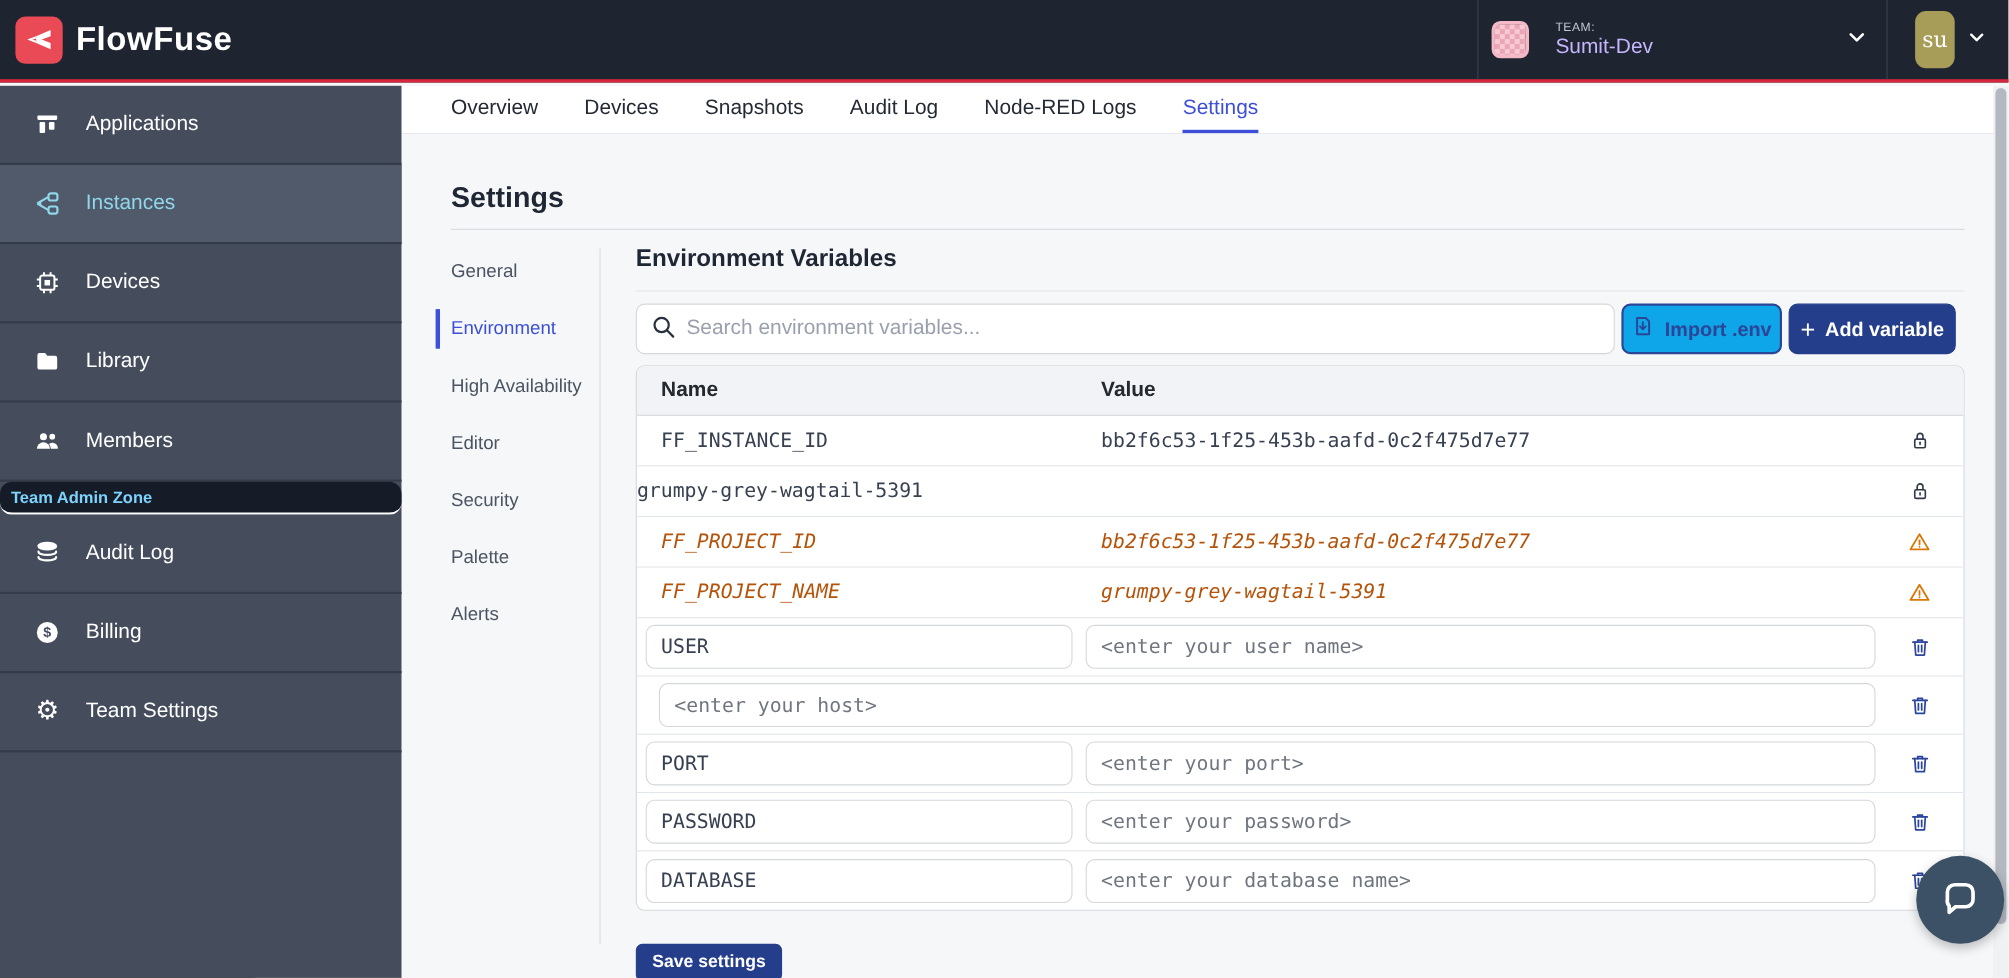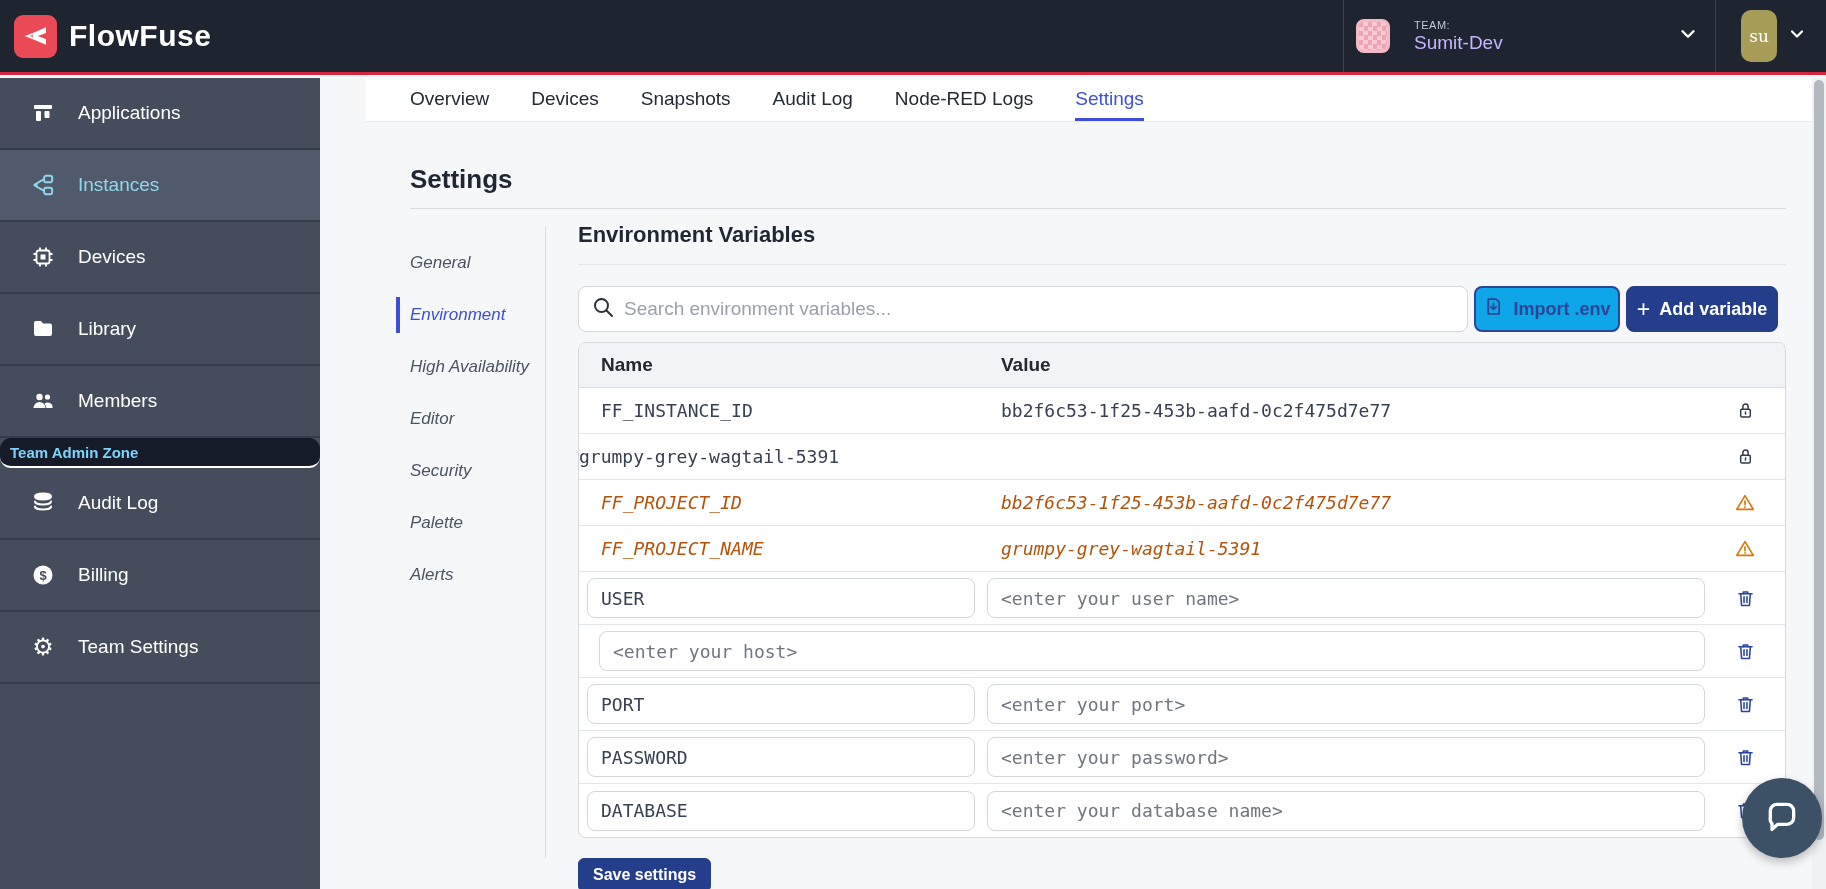--- a/index.html
+++ b/index.html
@@ -20,25 +20,25 @@
               align-items:center; gap:24px; cursor:pointer; }
   .team-avatar { width:34px; height:34px; border-radius:8px;
                  background:repeating-conic-gradient(#f7c9d3 0 25%, #eba5b5 0 50%);
                  background-size:9px 9px; border:3px solid #f3b9c6; }
   .team-text .team-label { color:#c3c8d2; font-size:11px; letter-spacing:.5px; }
   .team-text .team-name { color:#c4b5fd; font-size:19px; margin-top:1px; }
   .team-chevron { margin-left:150px; }
   .user-sel { position:absolute; left:1741px; top:0; height:72px; display:flex;
               align-items:center; gap:10px; cursor:pointer; }
   .user-avatar { width:36px; height:52px; border-radius:10px; background:#a79c58;
-                 color:#fff; font-family:"DejaVu Serif", serif; font-size:17px;
+                 color:#fff; font-family:"DejaVu Serif", serif; font-size:20px;
                  display:flex; align-items:center; justify-content:center; }
 
   
-  .sidebar { position:absolute; left:0; top:78px; width:320px; height:811px;
+  .sidebar { position:absolute; left:0; top:78px; width:365px; height:811px;
              background:#454d5d; z-index:20; }
   .side-item { height:72px; display:flex; align-items:center; gap:22px;
                padding-left:30px; border-bottom:2px solid #353c49; cursor:pointer;
                color:#fff; font-size:19px; }
   .side-item .icon { width:26px; display:flex; justify-content:center; }
   .side-item.active { background:#515a6b; color:#8fd7e9; }
   .zone-band { height:30px; background:#161b28; color:#7dd3fc; font-size:15px;
                font-weight:700; display:flex; align-items:center; padding-left:10px;
                border-bottom:2px solid #ffffff;border-radius:11px; }
   .gear-glyph { font-size:24px; line-height:1; color:#fff; }
@@ -52,34 +52,34 @@
   .tab.active { color:#3d4fd8; border-bottom-color:#3d4fd8; }
 
   
   .content { position:absolute; left:365px; top:122px; width:1447px; height:767px;
              background:#f6f7f9; }
   .page-title { position:absolute; left:45px; top:42px; font-size:26px;
                 font-weight:700; color:#1f2734; }
   .title-hr { position:absolute; left:45px; top:86px; width:1376px; height:1px;
               background:#d9dce1; }
 
-  .subnav { position:absolute; left:45px; top:128px; width:122px;font-style:italic; }
+  .subnav { position:absolute; left:45px; top:112px; width:122px; }
   .subnav-item { position:relative; font-size:17px; color:#4a5462; cursor:pointer;
                  line-height:25px; margin-bottom:27px; }
   .subnav-item.active { color:#3d4fd8; }
   .subnav-item.active::before { content:""; position:absolute; left:-14px; top:-5px;
                  width:4px; height:36px; background:#3d4fd8; }
   .subnav-vr { position:absolute; left:180px; top:104px; width:1px; height:632px;
                background:#d9dce1; }
 
   .env-col { position:absolute; left:213px; top:100px; width:1208px; }
   .env-heading { font-size:22px; font-weight:700; color:#1f2734;
                  padding-bottom:16px; border-bottom:1px solid #e4e6ea; }
 
-  .toolbar { margin-top:21px; display:flex; gap:4px; }
+  .toolbar { margin-top:11px; display:flex; gap:4px; }
   .search-box { width:890px; height:46px; background:#fff; border:1px solid #d4d7dc;
                 border-radius:8px; display:flex; align-items:center; padding:0 12px; }
   .search-box input { border:none; outline:none; flex:1; margin-left:9px;
                 font-size:19px; color:#374151; background:transparent;
                 font-family:"Liberation Sans", sans-serif; }
   .search-box input::placeholder { color:#9aa1ac; }
   .btn { height:46px; border-radius:8px; display:flex; align-items:center;
          justify-content:center; gap:9px; font-size:18px; font-weight:700;
          cursor:pointer; }
   .btn-outline { width:146px; background:#0ea5e9; border:2px solid #2b4597;

